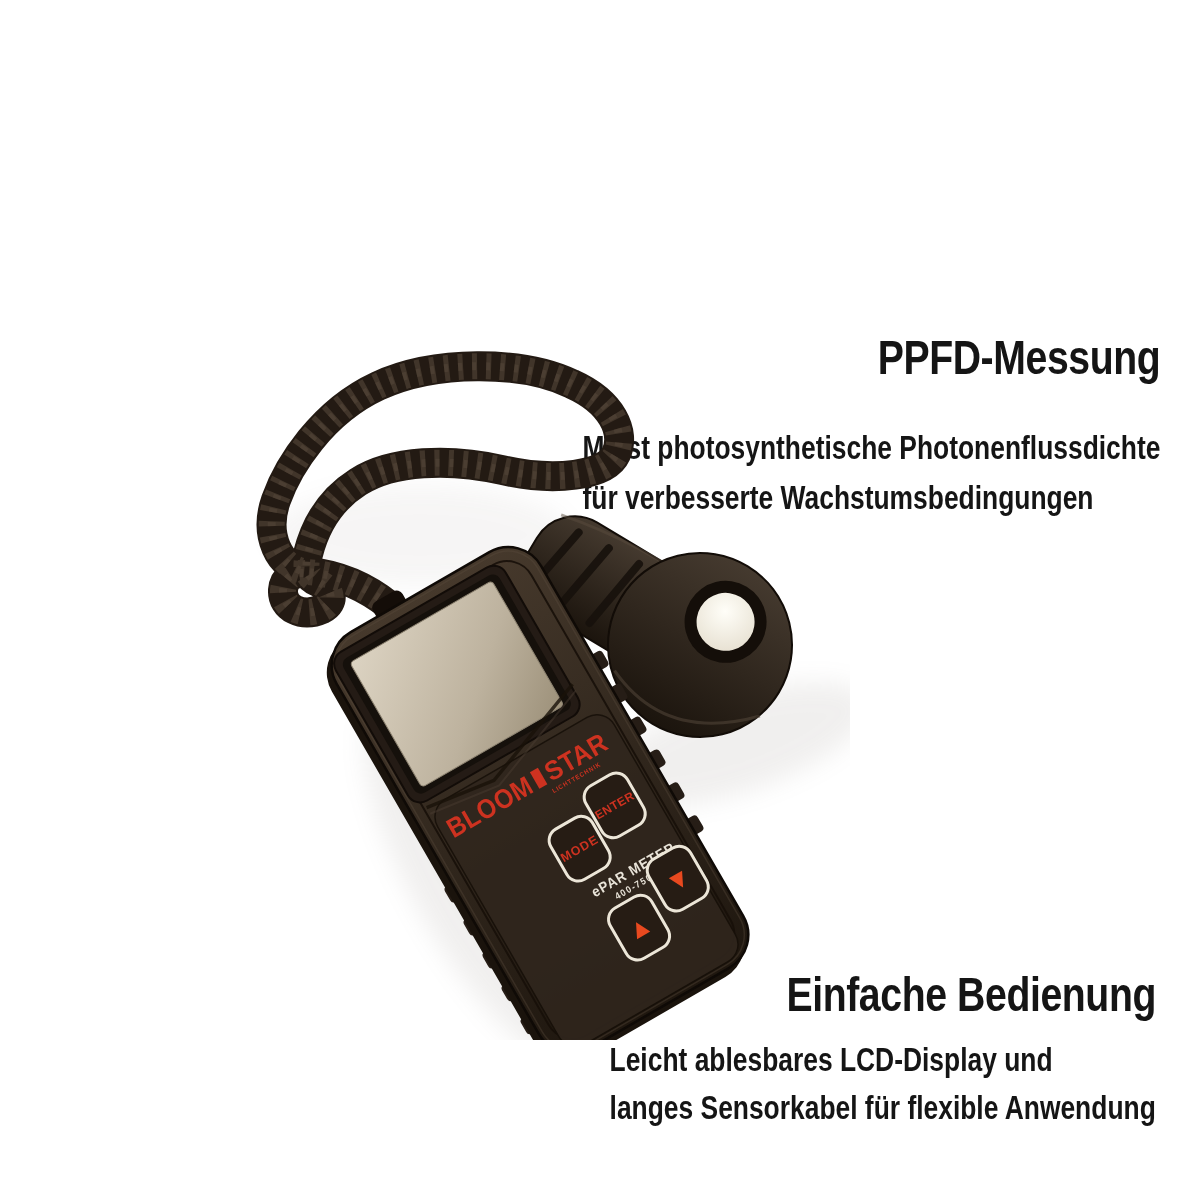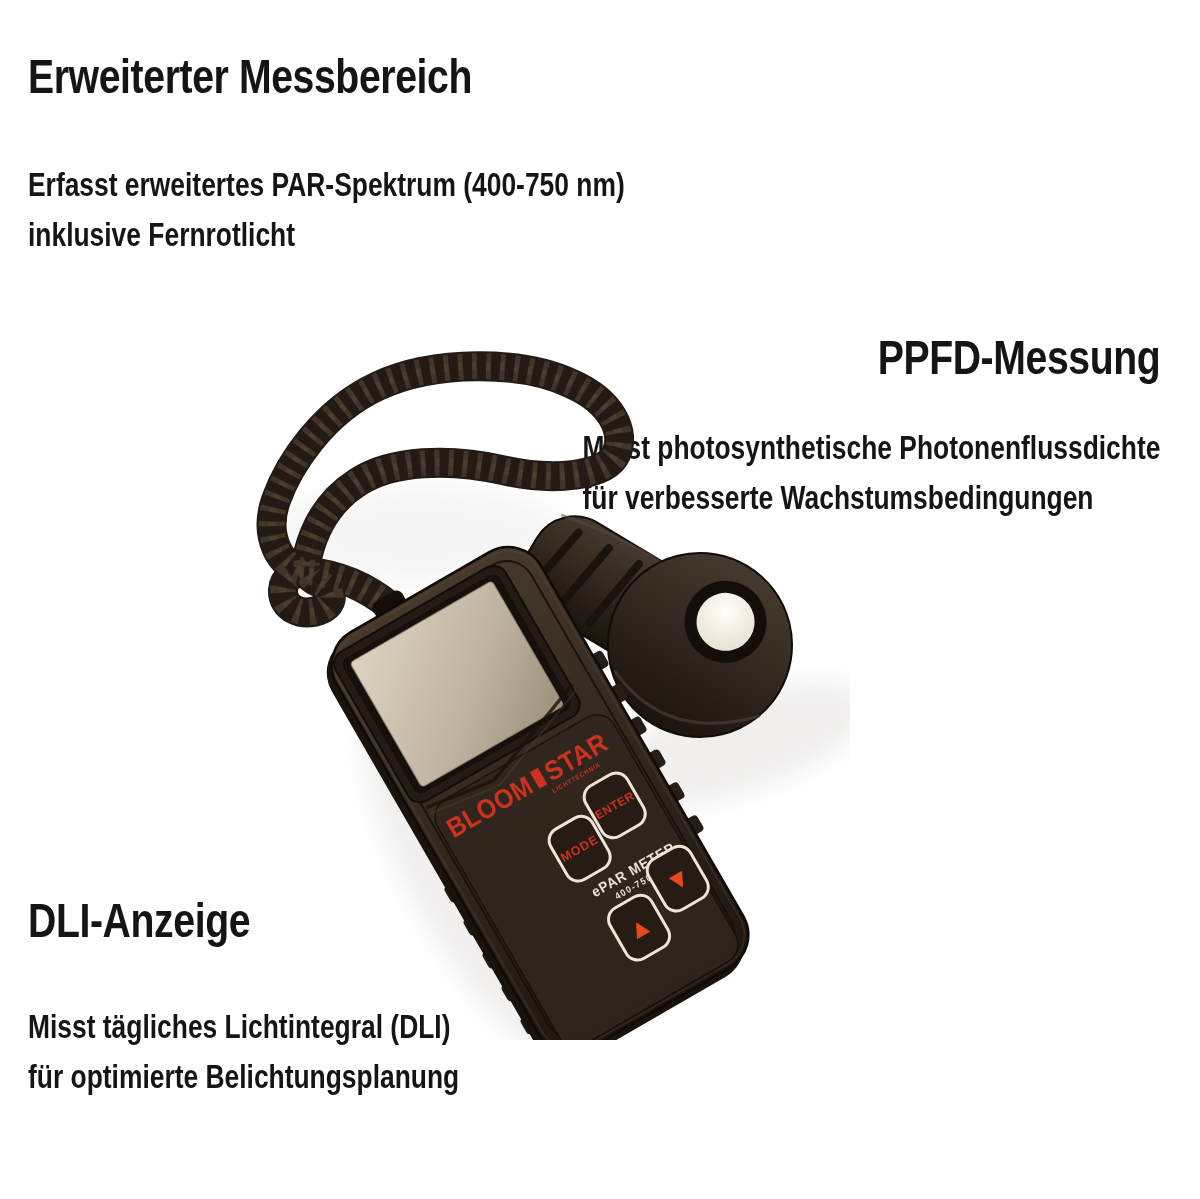--- a/index.html
+++ b/index.html
@@ -27,35 +27,31 @@
   .br{right:44px;top:970px;}
   .br p{position:absolute;right:0;top:66px;line-height:48px;}
   .photo{position:absolute;left:230px;top:320px;width:620px;height:720px;}
   svg text{font-family:"Liberation Sans","DejaVu Sans",sans-serif;}
 </style>
 </head>
 <body>
 
 <div class="canvas">
 
-  <section class="feature tl">
-    <h2>Erweiterter Messbereich</h2>
-    <p><span>Erfasst erweitertes PAR-Spektrum (400-750 nm)</span><br><span>inklusive Fernrotlicht</span></p>
-  </section>
 
   <section class="feature r align-right">
     <h2>PPFD-Messung</h2>
     <p><span>Misst photosynthetische Photonenflussdichte</span><br><span>für verbesserte Wachstumsbedingungen</span></p>
   </section>
 
-  <section class="feature bl">
-    <h2>DLI-Anzeige</h2>
-    <p><span>Misst tägliches Lichtintegral (DLI)</span><br><span>für optimierte Belichtungsplanung</span></p>
+
+  <section class="feature br align-right">
+    <h2>Einfache Bedienung</h2>
+    <p><span>Leicht ablesbares LCD-Display und</span><br><span>langes Sensorkabel für flexible Anwendung</span></p>
   </section>
-
 
   <svg class="photo" viewBox="0 0 620 720" aria-hidden="true">
     <defs>
       <linearGradient id="bodyGrad" x1="0" y1="0" x2="0" y2="1">
         <stop offset="0" stop-color="#46392c"></stop>
           <stop offset="0.5" stop-color="#31271d"></stop>
           <stop offset="1" stop-color="#1f170f"></stop>
       </linearGradient>
       <linearGradient id="senGrad" x1="0" y1="0" x2="0" y2="1">
         <stop offset="0" stop-color="#453a2f"></stop>

